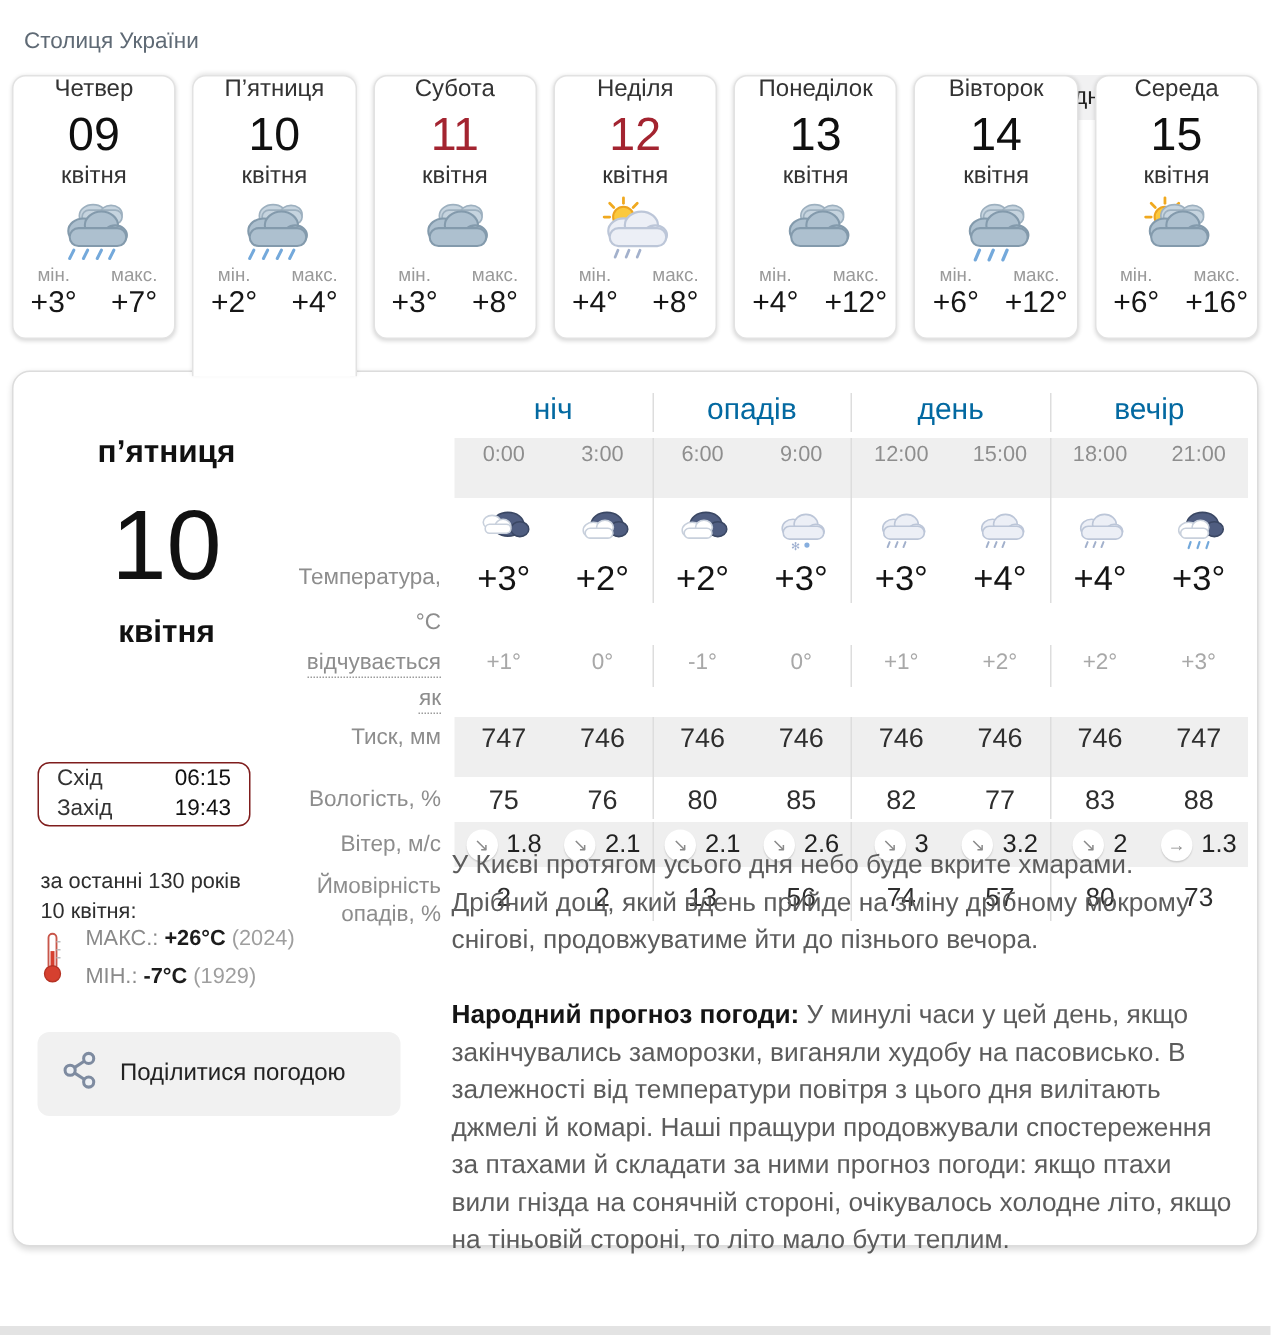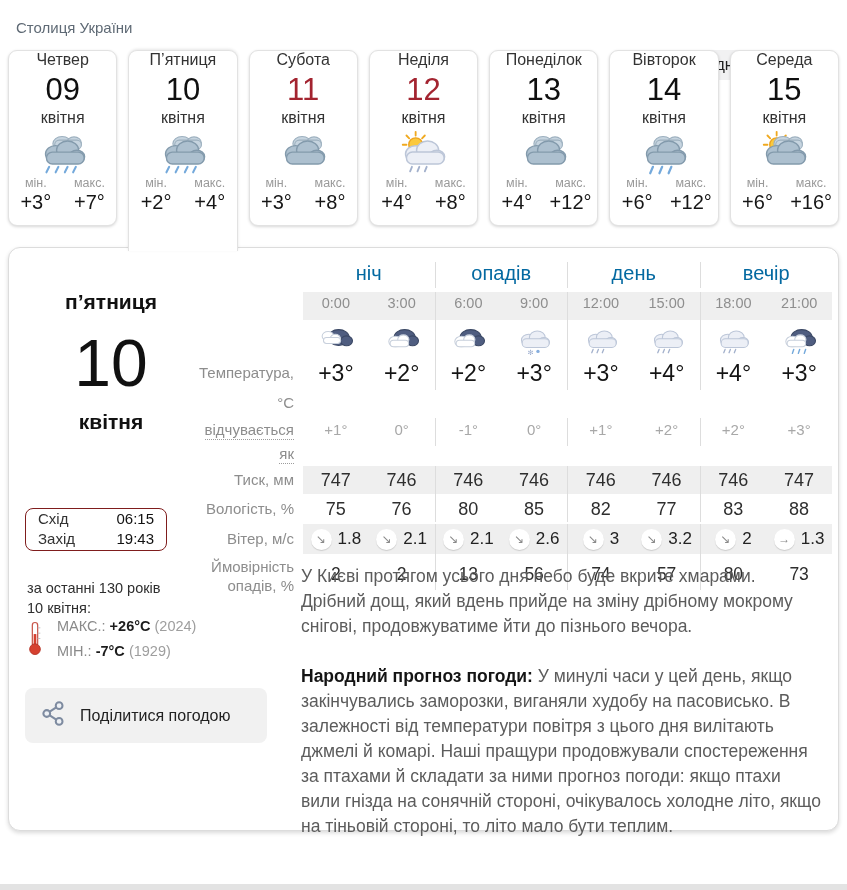--- a/index.html
+++ b/index.html
@@ -63,30 +63,30 @@
   
   .fcast{position:absolute;left:180px;top:14px;right:6px;}
   .trow{display:flex;}
   .trow .lbl{width:114px;flex:none;text-align:right;padding-right:9px;font-size:15px;color:#8d8d8d;box-sizing:border-box;}
   .trow .cells{flex:1;display:flex;}
   .trow .cell,.trow .gcell{flex:1;text-align:center;box-sizing:border-box;}
   .cell.i2,.cell.i4,.cell.i6,.gcell.i1,.gcell.i2,.gcell.i3{border-left:1px solid #ddd;}
   .r-groups .gcell{font-size:20px;color:#0369a1;height:26px;line-height:22px;}
   .r-times{margin-top:4px;}
   .r-times .cells{background:#efefef;}
-  .r-times .cell{height:28px;line-height:22px;font-size:14.5px;color:#8e8e8e;}
+  .r-times .cell{height:40px;line-height:22px;font-size:14.5px;color:#8e8e8e;}
   .r-icons .cell{height:38px;padding-top:3px;}
   .r-icons svg{width:44px;height:33px;}
   .r-temp .cell{font-size:23px;color:#141414;height:32px;line-height:30px;}
   .r-temp .lbl{line-height:30px;}
   .r-feels .cell{font-size:15px;color:#a8a8a8;height:28px;line-height:24px;}
   .r-feels .lbl{line-height:24px;}
   .r-feels .dotted{border-bottom:1px dotted #9c9c9c;padding-bottom:1px;cursor:help;}
   .r-press .cells{background:#efefef;}
-  .r-press .cell{font-size:18px;color:#2e2e2e;height:28px;line-height:28px;}
+  .r-press .cell{font-size:18px;color:#2e2e2e;height:40px;line-height:28px;}
   .r-press .lbl{line-height:28px;}
   .r-hum .cell{font-size:18px;color:#2e2e2e;height:28px;line-height:30px;}
   .r-hum .lbl{line-height:30px;}
   .r-wind .cells{background:#efefef;}
   .r-wind .cell{height:30px;display:flex;align-items:center;justify-content:center;gap:6px;}
   .r-wind .lbl{line-height:30px;}
   .wbadge{width:21px;height:21px;border-radius:50%;background:#fff;box-shadow:0 1px 1px rgba(0,0,0,.15);display:inline-flex;align-items:center;justify-content:center;font-size:12px;color:#8a8a8a;}
   .wval{font-size:17px;color:#222;}
   .r-precip .cell{font-size:17.5px;color:#2e2e2e;height:36px;line-height:40px;}
   .r-precip .lbl{line-height:1.25;padding-top:4px;}

